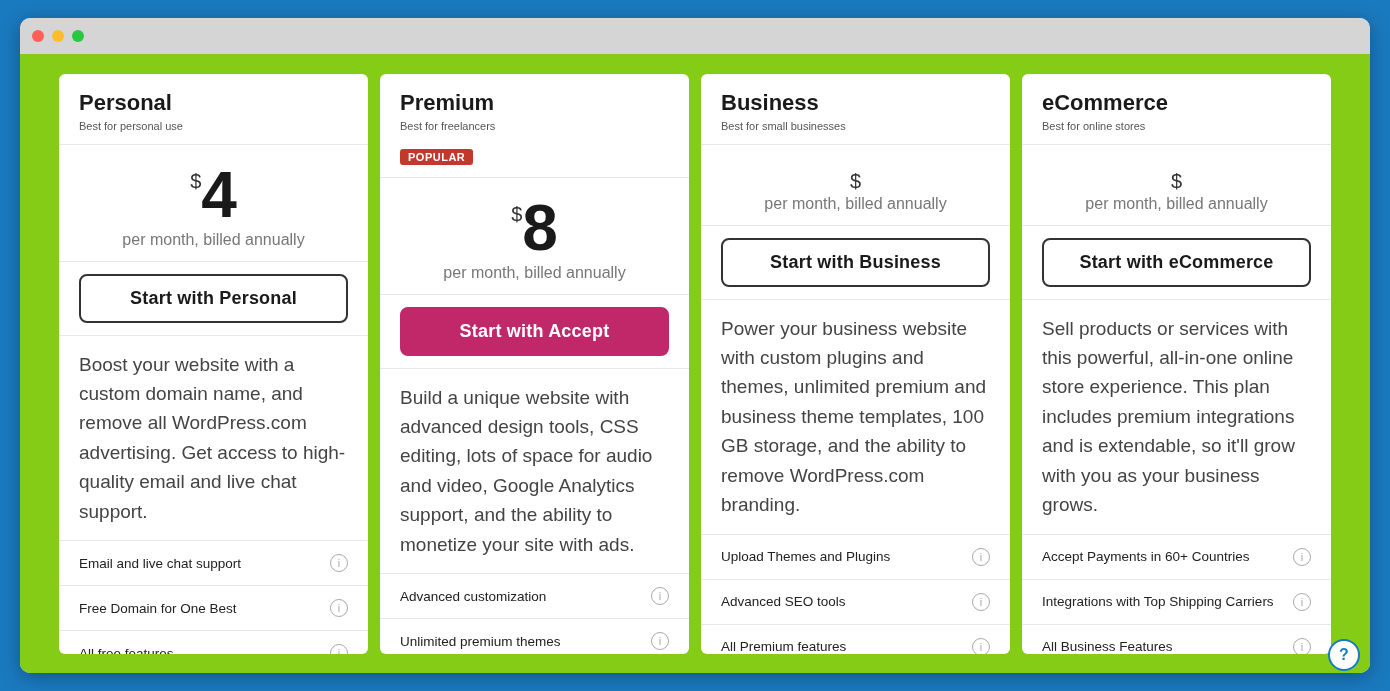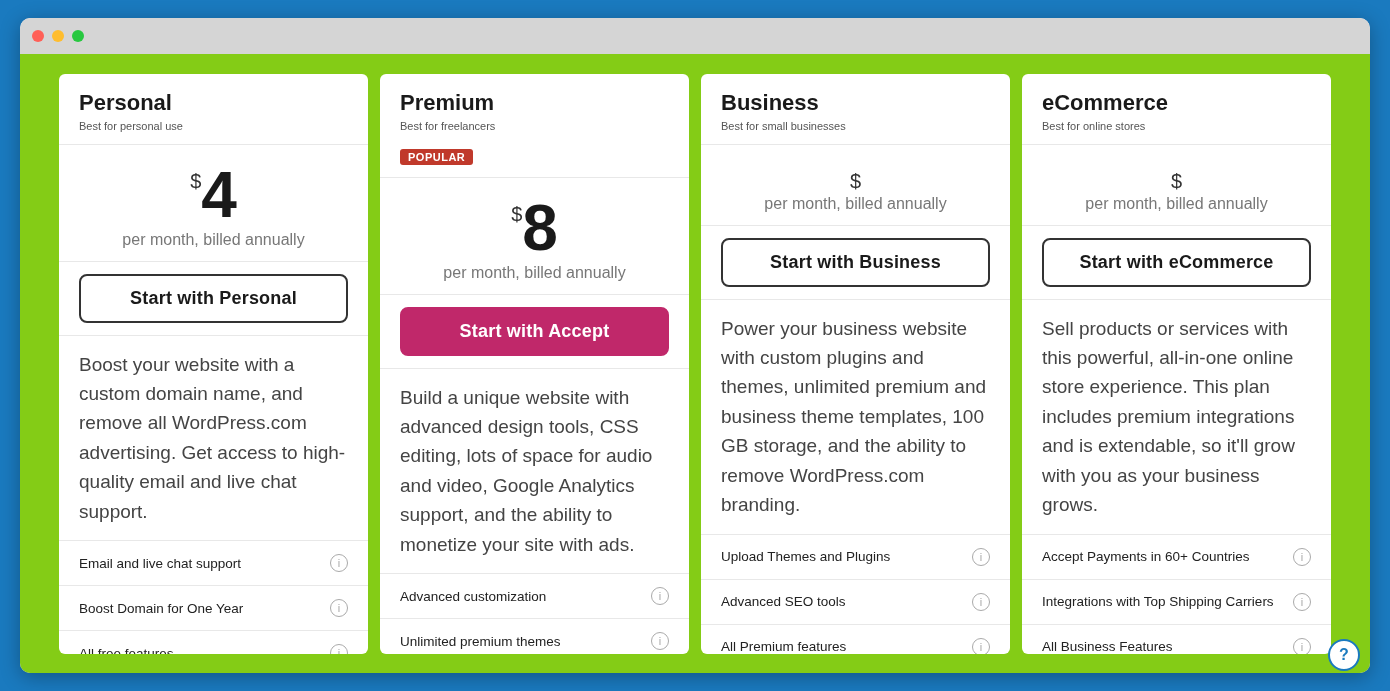--- a/index.html
+++ b/index.html
@@ -258,21 +258,21 @@
     </div>
     <div class="plan-description">Boost your website with a custom domain name, and remove all WordPress.com advertising. Get access to high-quality email and live chat support.</div>
     <div class="plan-features">
 
     <div class="plan-feature-item">
       <span>Email and live chat support</span>
       <div class="info-icon">i</div>
     </div>
 
     <div class="plan-feature-item">
-      <span>Boost Domain for One Year</span>
+      <span>Free Domain for One Best</span>
       <div class="info-icon">i</div>
     </div>
 
     <div class="plan-feature-item">
       <span>All free features</span>
       <div class="info-icon">i</div>
     </div>
 
     </div>
   </div>

